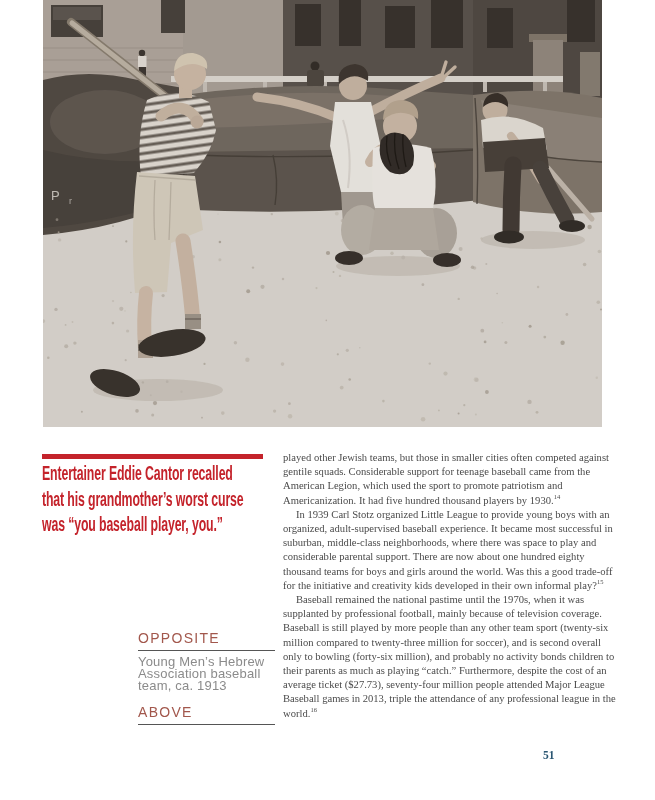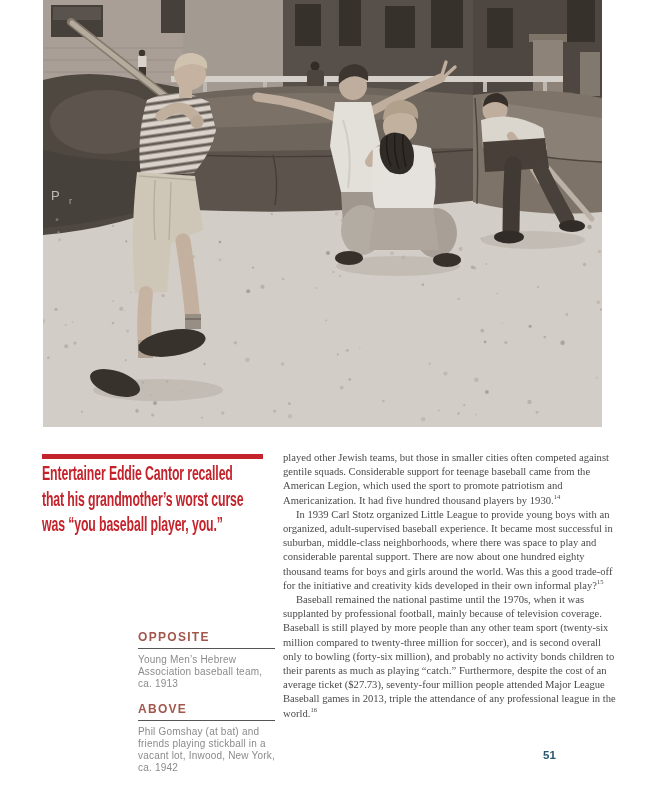--- a/index.html
+++ b/index.html
@@ -17,38 +17,38 @@
     position:absolute; left:42px; top:461px; width:370px;
     transform:scaleX(0.615); transform-origin:left top;
     font-weight:bold; font-size:20px; line-height:25.5px;
     color:#c4232b; letter-spacing:-0.2px;
   }
   .pullquote span { display:block; white-space:nowrap; }
 
   
   .caption-block { position:absolute; left:138px; top:630px; width:137px; }
   .cap-group { margin-bottom:13px; }
-  .cap-label { font-size:12px; font-weight:bold; letter-spacing:1.3px; color:#a2574c; }
+  .cap-label { font-size:14px; font-weight:normal; letter-spacing:1.3px; color:#a2574c; }
   .cap-rule { height:1px; background:#555; margin:4px 0 5px 0; }
-  .cap-text { margin:0; font-size:10px; line-height:11.8px; color:#8b8b8b; letter-spacing:0.2px; }
+  .cap-text { margin:0; font-size:13px; line-height:11.8px; color:#8b8b8b; letter-spacing:0.2px; }
 
   
   .body-text {
     position:absolute; left:283px; top:451px; width:334px;
     font-family:"Liberation Serif", serif; font-size:10.6px; line-height:14.2px;
     color:#4a4a4a; text-align:left;
   }
   .body-text p { margin:0; }
   .body-text p.indent { text-indent:13px; }
   .body-text sup { font-size:6.5px; line-height:0; vertical-align:super; }
 
   
   .page-number {
     position:absolute; left:543px; top:749px;
-    font-family:Liberation Sans, sans-serif; font-weight:bold;
+    font-family:Liberation Serif, serif; font-weight:bold;
     font-size:11.5px; color:#2a5672;
   }
 </style>
 </head>
 <body>
 
 <div class="page">
 
   <div class="photo">
     <svg viewBox="0 0 559 427" xmlns="http://www.w3.org/2000/svg">
@@ -335,21 +335,20 @@
 
   <div class="caption-block">
     <div class="cap-group">
       <div class="cap-label">OPPOSITE</div>
       <div class="cap-rule"></div>
       <p class="cap-text">Young Men’s Hebrew Association baseball team, ca. 1913</p>
     </div>
     <div class="cap-group">
       <div class="cap-label">ABOVE</div>
       <div class="cap-rule"></div>
-      <p class="cap-text">Phil Gomshay (at bat) and friends playing stickball in a vacant lot, Inwood, New York, ca. 1942</p>
     </div>
   </div>
 
   <div class="body-text">
     <p><span>played other Jewish teams, but those in smaller cities often competed against gentile squads. Considerable support for teenage baseball came from the American Legion, which used the sport to promote patriotism and Americanization. It had five hundred thousand players by 1930.</span><sup>14</sup></p>
     <p class="indent"><span>In 1939 Carl Stotz organized Little League to provide young boys with an organized, adult-supervised baseball experience. It became most successful in suburban, middle-class neighborhoods, where there was space to play and considerable parental support. There are now about one hundred eighty thousand teams for boys and girls around the world. Was this a good trade-off for the initiative and creativity kids developed in their own informal play?</span><sup>15</sup></p>
     <p class="indent"><span>Baseball remained the national pastime until the 1970s, when it was supplanted by professional football, mainly because of television coverage. Baseball is still played by more people than any other team sport (twenty-six million compared to twenty-three million for soccer), and is second overall only to bowling (forty-six million), and probably no activity bonds children to their parents as much as playing “catch.” Furthermore, despite the cost of an average ticket ($27.73), seventy-four million people attended Major League Baseball games in 2013, triple the attendance of any professional league in the world.</span><sup>16</sup></p>
   </div>
 
   <div class="page-number">51</div>

